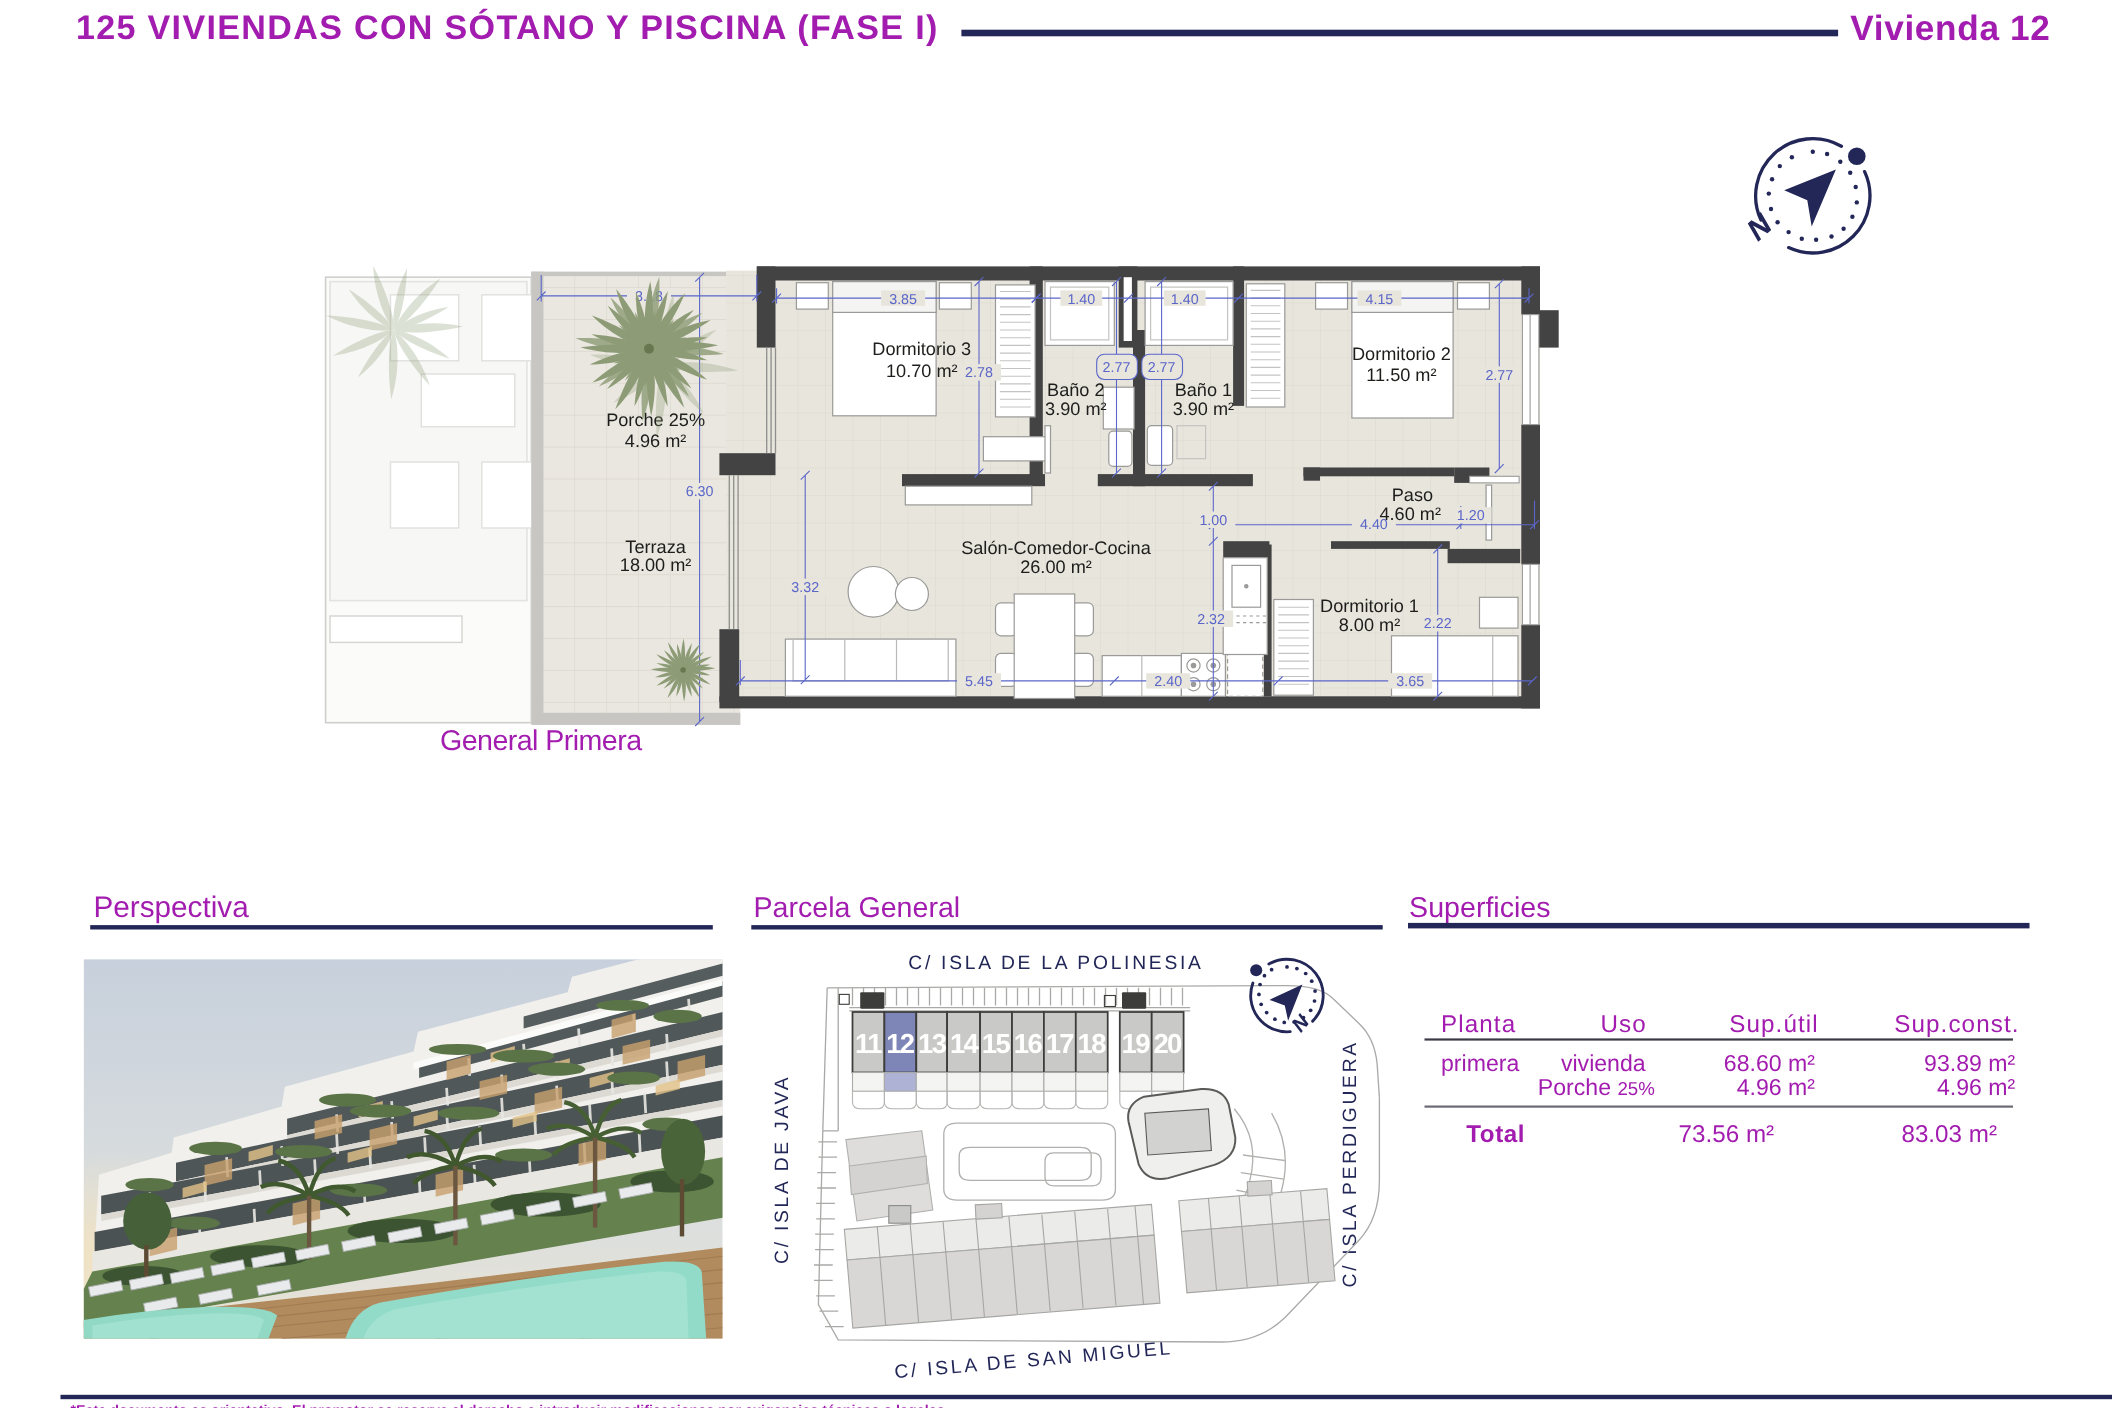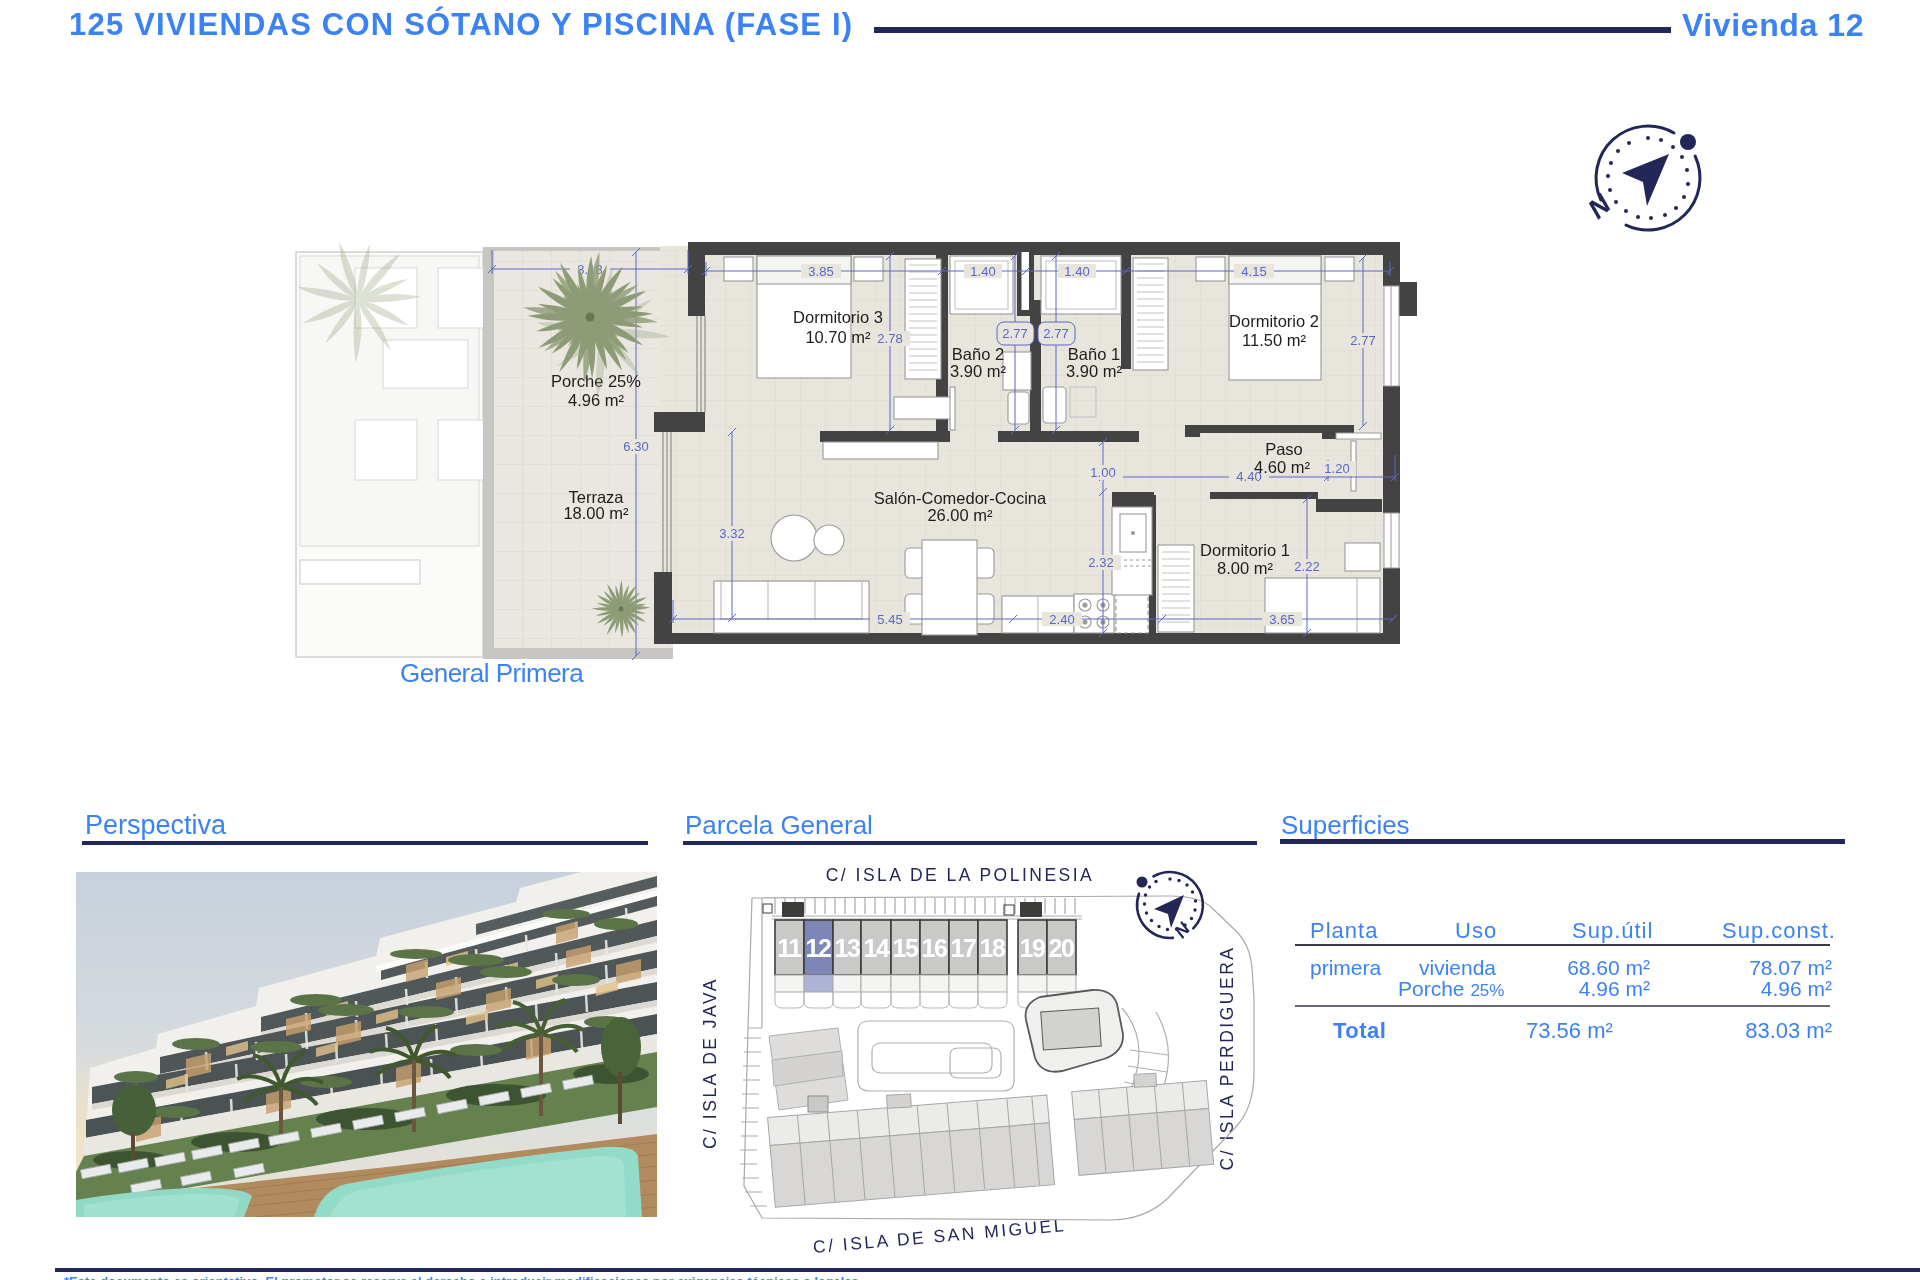--- a/index.html
+++ b/index.html
@@ -1,17 +1,17 @@
 <!DOCTYPE html>
 <html><head><meta charset="utf-8">
 <style>
   html,body{margin:0;padding:0;width:1920px;height:1280px;background:#ffffff;overflow:hidden}
   body{font-family:"Liberation Sans",sans-serif;position:relative}
   .abs{position:absolute}
-  .navy{color:#3b82f6}
+  .navy{color:#a21caf}
 </style></head>
 <body>
 
 <div class="abs navy" style="left:69px;top:7px;font-size:31px;font-weight:bold;letter-spacing:1.2px;white-space:nowrap">125 VIVIENDAS CON SÓTANO Y PISCINA (FASE I)</div>
 
 <div class="abs" style="left:874px;top:27px;width:797px;height:6px;background:#232758"></div>
 
 <div class="abs navy" style="left:1682px;top:7px;font-size:32px;font-weight:bold;letter-spacing:0.6px">Vivienda 12</div>
 
 <svg class="abs" style="left:1588px;top:118px" width="125" height="125" viewBox="0 0 125 125">
@@ -826,27 +826,27 @@
 <div class="abs navy" style="left:1310px;top:918px;font-size:22px;letter-spacing:1px">Planta</div>
 <div class="abs navy" style="left:1455px;top:918px;font-size:22px;letter-spacing:1px">Uso</div>
 <div class="abs navy" style="left:1572px;top:918px;font-size:22px;letter-spacing:1px">Sup.útil</div>
 <div class="abs navy" style="left:1722px;top:918px;font-size:22px;letter-spacing:1px">Sup.const.</div>
 
 <div class="abs" style="left:1295px;top:944px;width:535px;height:2px;background:#3a3a46"></div>
 
 <div class="abs navy" style="left:1310px;top:956px;font-size:21px">primera</div>
 <div class="abs navy" style="left:1419px;top:956px;font-size:21px">vivienda</div>
 <div class="abs navy" style="left:1530px;top:956px;font-size:21px;width:120px;text-align:right;white-space:nowrap">68.60 m²</div>
-<div class="abs navy" style="left:1712px;top:956px;font-size:21px;width:120px;text-align:right;white-space:nowrap">78.07 m²</div>
+<div class="abs navy" style="left:1712px;top:956px;font-size:21px;width:120px;text-align:right;white-space:nowrap">93.89 m²</div>
 
 <div class="abs navy" style="left:1398px;top:977px;font-size:21px;white-space:nowrap">Porche <span style="font-size:17px">25%</span></div>
 <div class="abs navy" style="left:1530px;top:977px;font-size:21px;width:120px;text-align:right;white-space:nowrap">4.96 m²</div>
 <div class="abs navy" style="left:1712px;top:977px;font-size:21px;width:120px;text-align:right;white-space:nowrap">4.96 m²</div>
 
 <div class="abs" style="left:1295px;top:1005px;width:535px;height:1.5px;background:#6a6a72"></div>
 
 <div class="abs navy" style="left:1333px;top:1018px;font-size:22px;font-weight:bold;letter-spacing:0.5px">Total</div>
 <div class="abs navy" style="left:1526px;top:1018px;font-size:22px;width:120px;text-align:left;white-space:nowrap">73.56 m²</div>
-<div class="abs navy" style="left:1712px;top:1018px;font-size:22px;width:120px;text-align:right;white-space:nowrap">83.03 m²</div>
+<div class="abs navy" style="left:1712px;top:1018px;font-size:22px;width:120px;text-align:center;white-space:nowrap">83.03 m²</div>
 
 <div class="abs" style="left:55px;top:1268px;width:1865px;height:4px;background:#232758"></div>
 
 <div class="abs navy" style="left:64px;top:1274px;font-size:13px;font-weight:bold">*Este documento es orientativo. El promotor se reserva el derecho a introducir modificaciones por exigencias técnicas o legales.</div>
 
 </body></html>

